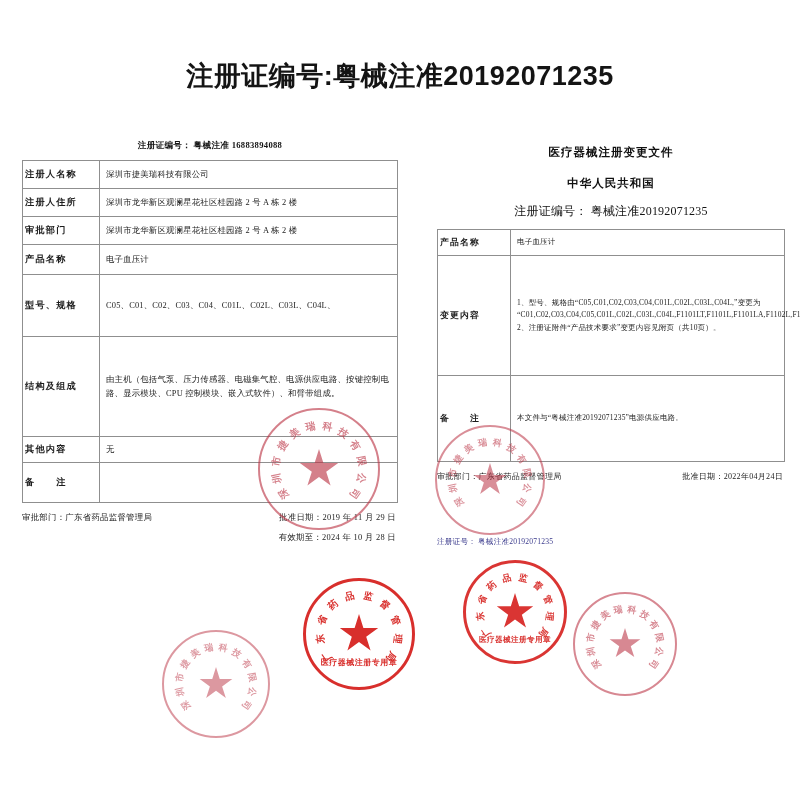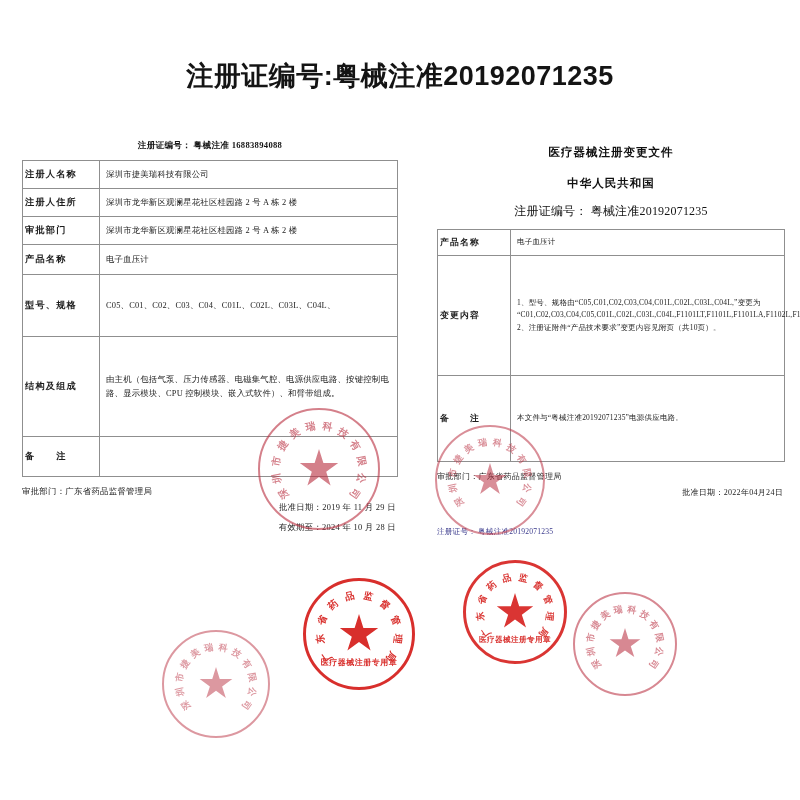--- a/index.html
+++ b/index.html
@@ -122,32 +122,32 @@
     letter-spacing: 0.3px;
   }
   .foot-left-dept {
     position: absolute;
     left: 0;
     top: 0;
   }
   .foot-right-col {
     position: absolute;
     right: 2px;
-    top: 16px;
-    text-align: center;
+    top: 0;
+    text-align: right;
   }
   .foot-right-col div { margin-bottom: 9px; white-space: nowrap; }
 
   .doc-right .foot { font-size: 8px; }
   .doc-right .foot-right-col div { margin-bottom: 0; }
 
   .bottom-regno {
     position: absolute;
     left: 0;
-    top: 56px;
+    top: 66px;
     font-size: 7.6px;
     color: #3a3a8c;
     letter-spacing: 0.2px;
   }
 
   
   .stamp {
     position: absolute;
     border-radius: 50%;
     pointer-events: none;
@@ -282,20 +282,24 @@
         <td class="lbl">产品名称</td>
         <td class="val">电子血压计</td>
       </tr>
       <tr class="r-h62">
         <td class="lbl">型号、规格</td>
         <td class="val">C05、C01、C02、C03、C04、C01L、C02L、C03L、C04L、</td>
       </tr>
       <tr class="r-h100">
         <td class="lbl">结构及组成</td>
         <td class="val">由主机（包括气泵、压力传感器、电磁集气腔、电源供应电路、按键控制电路、显示模块、CPU 控制模块、嵌入式软件）、和臂带组成。</td>
+      </tr>
+      <tr class="r-h26">
+        <td class="lbl">其他内容</td>
+        <td class="val">无</td>
       </tr>
       <tr class="r-h40">
         <td class="lbl">备　　注</td>
         <td class="val"></td>
       </tr>
     </tbody>
   </table>
 
   <div class="foot" style="height:42px;">
     <div class="foot-left-dept">审批部门：广东省药品监督管理局</div>

